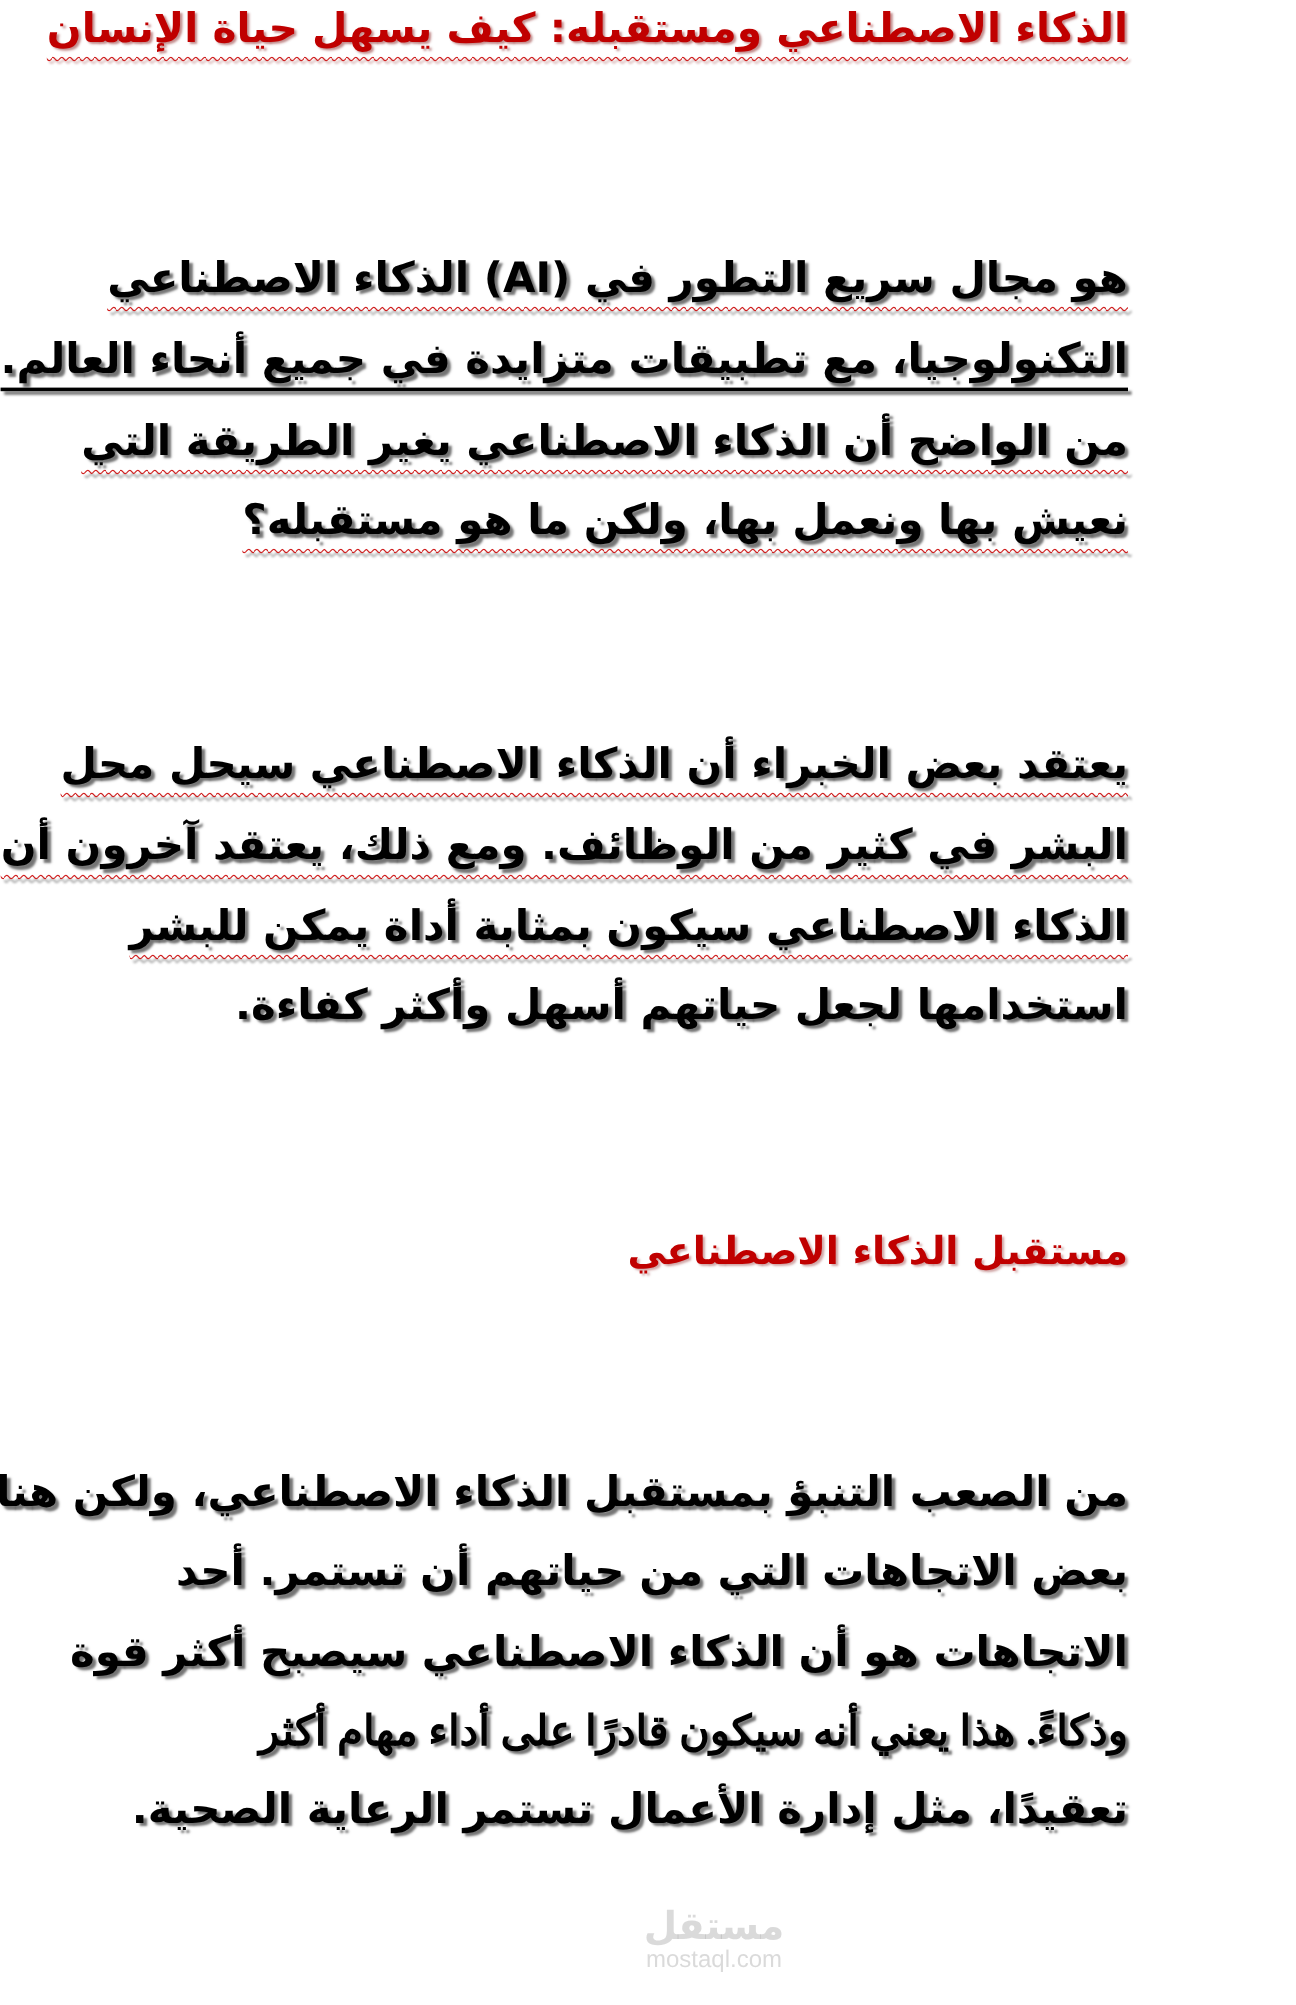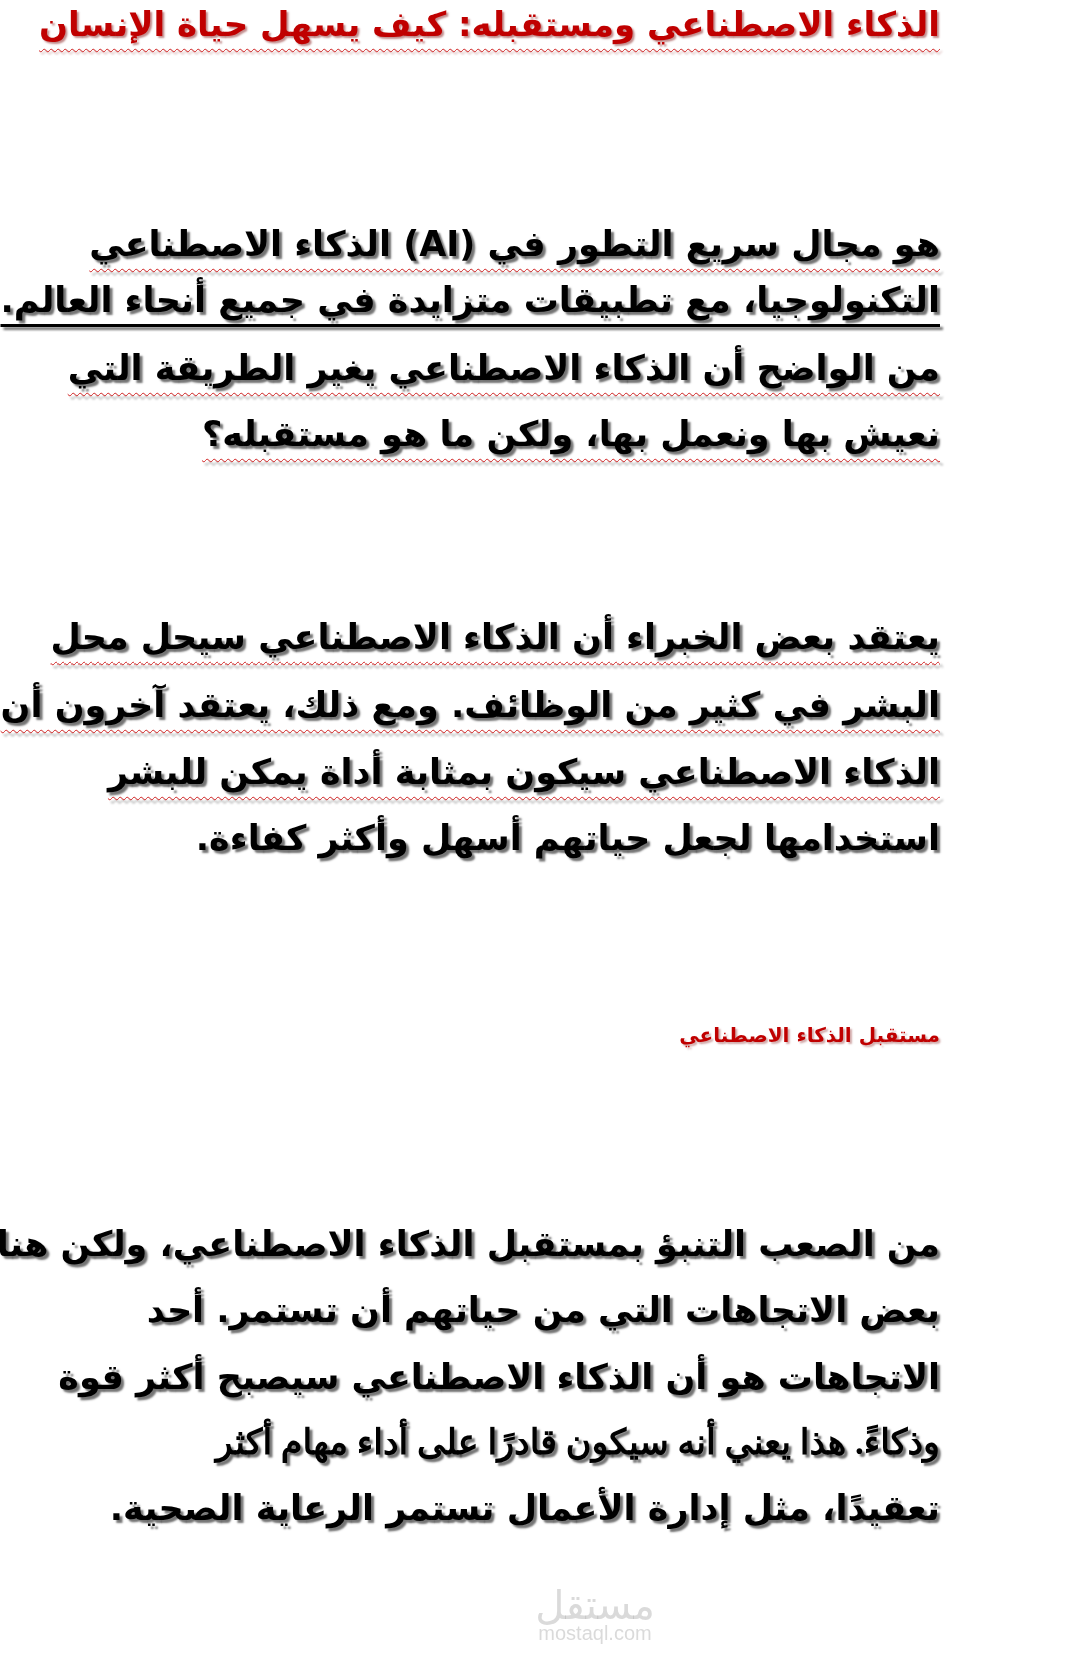--- a/index.html
+++ b/index.html
@@ -30,21 +30,21 @@
       font-weight: bold;
       color: #000000;
       text-shadow: 3px 3px 2px rgba(0,0,0,0.55);
     }
     .title {
       font-size: 34px;
       color: #c00000;
       text-shadow: 2px 2px 2px rgba(120,0,0,0.45);
     }
     .heading {
-      font-size: 20px;
+      font-size: 32px;
       color: #c00000;
       text-shadow: 2px 2px 2px rgba(120,0,0,0.35);
     }
     .body-text {
       font-size: 35px;
     }
     .squiggle {
       text-decoration-line: underline;
       text-decoration-style: wavy;
       text-decoration-color: #d02020;
@@ -55,41 +55,41 @@
       position: absolute;
       left: 535px;
       top: 1585px;
       width: 120px;
       text-align: center;
       color: rgba(150,150,150,0.35);
       pointer-events: none;
     }
     .watermark .wm-logo {
       display: block;
-      font-size: 40px;
-      font-weight: normal;
+      font-size: 32px;
+      font-weight: bold;
       line-height: 40px;
       direction: rtl;
     }
     .watermark .wm-url {
       display: block;
       font-size: 20px;
       line-height: 16px;
       font-family: Liberation Sans, sans-serif;
     }
   </style>
 </head>
 <body>
 
 <div class="doc">
 
   <div class="line title squiggle" style="top:4px;">الذكاء الاصطناعي ومستقبله: كيف يسهل حياة الإنسان</div>
 
   <div>
-    <div class="line body-text squiggle" style="top:224px;text-align:center;">هو مجال سريع التطور في (AI) الذكاء الاصطناعي</div>
+    <div class="line body-text squiggle" style="top:212px;text-align:center;">هو مجال سريع التطور في (AI) الذكاء الاصطناعي</div>
     <div class="line body-text squiggle" style="top:280px;text-decoration:underline;">التكنولوجيا، مع تطبيقات متزايدة في جميع أنحاء العالم.</div>
     <div class="line body-text squiggle" style="top:348px;">من الواضح أن الذكاء الاصطناعي يغير الطريقة التي</div>
     <div class="line body-text squiggle" style="top:414px;">نعيش بها ونعمل بها، ولكن ما هو مستقبله؟</div>
   </div>
 
   <div>
     <div class="line body-text squiggle" style="top:617px;">يعتقد بعض الخبراء أن الذكاء الاصطناعي سيحل محل</div>
     <div class="line body-text squiggle" style="top:685px;">البشر في كثير من الوظائف. ومع ذلك، يعتقد آخرون أن</div>
     <div class="line body-text squiggle" style="top:752px;margin-left:12px;">الذكاء الاصطناعي سيكون بمثابة أداة يمكن للبشر</div>
     <div class="line body-text" style="top:818px;">استخدامها لجعل حياتهم أسهل وأكثر كفاءة.</div>

